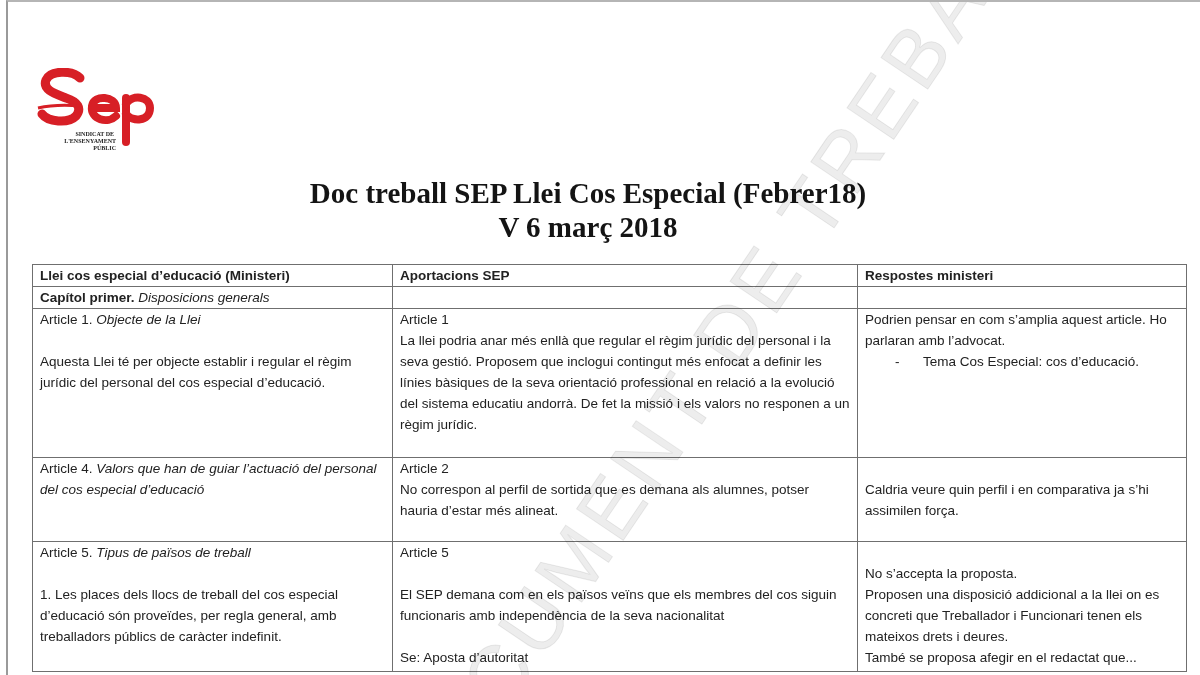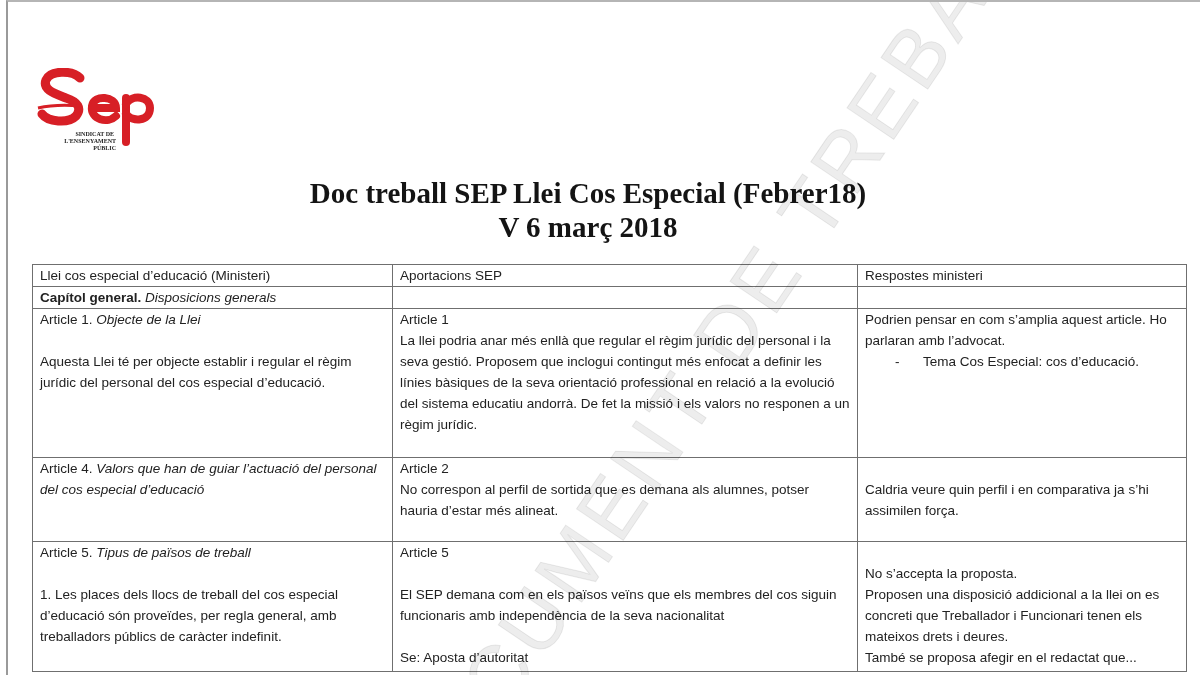--- a/index.html
+++ b/index.html
@@ -36,21 +36,21 @@
     font-family: "Liberation Sans", "DejaVu Sans", sans-serif; font-size: 13.5px; line-height: 21px;
     color: #222;
   }
   table.doc td {
     border: 1.5px solid #6f6f6f; vertical-align: top; padding: 0 7px;
   }
   col.c1 { width: 360px; }
   col.c2 { width: 465px; }
   col.c3 { width: 329px; }
 
-  .hdr td { font-weight: normal; height: 22px; margin-left: 28px; }
+  .hdr td { font-weight: bold; height: 22px; margin-left: 28px; }
   .chap td { height: 22px; }
   .bold { font-weight: bold; }
   .ital { font-style: italic; }
   .row-a1 td { height: 149px; }
   .row-a4 td { height: 84px; }
   .row-a5 td { height: 130px; }
   .blank-line { display: block; height: 21px; }
   .bullet { display: block; padding-left: 30px; }
   .bullet .dash { display: inline-block; width: 28px; }
 </style>
@@ -90,21 +90,21 @@
       </colgroup>
     <tbody>
         <tr class="hdr">
       <td>Llei cos especial d’educació (Ministeri)</td>
       <td>Aportacions SEP</td>
       <td>Respostes ministeri</td>
     </tr>
 
     <tr class="chap">
       <td>
-        <span class="bold">Capítol general.</span>
+        <span class="bold">Capítol primer.</span>
         <span class="ital">Disposicions generals</span>
       </td>
       <td></td>
       <td></td>
     </tr>
 
     <tr class="row-a1">
       <td>
         <span>Article 1.</span>
         <span class="ital">Objecte de la Llei</span>

